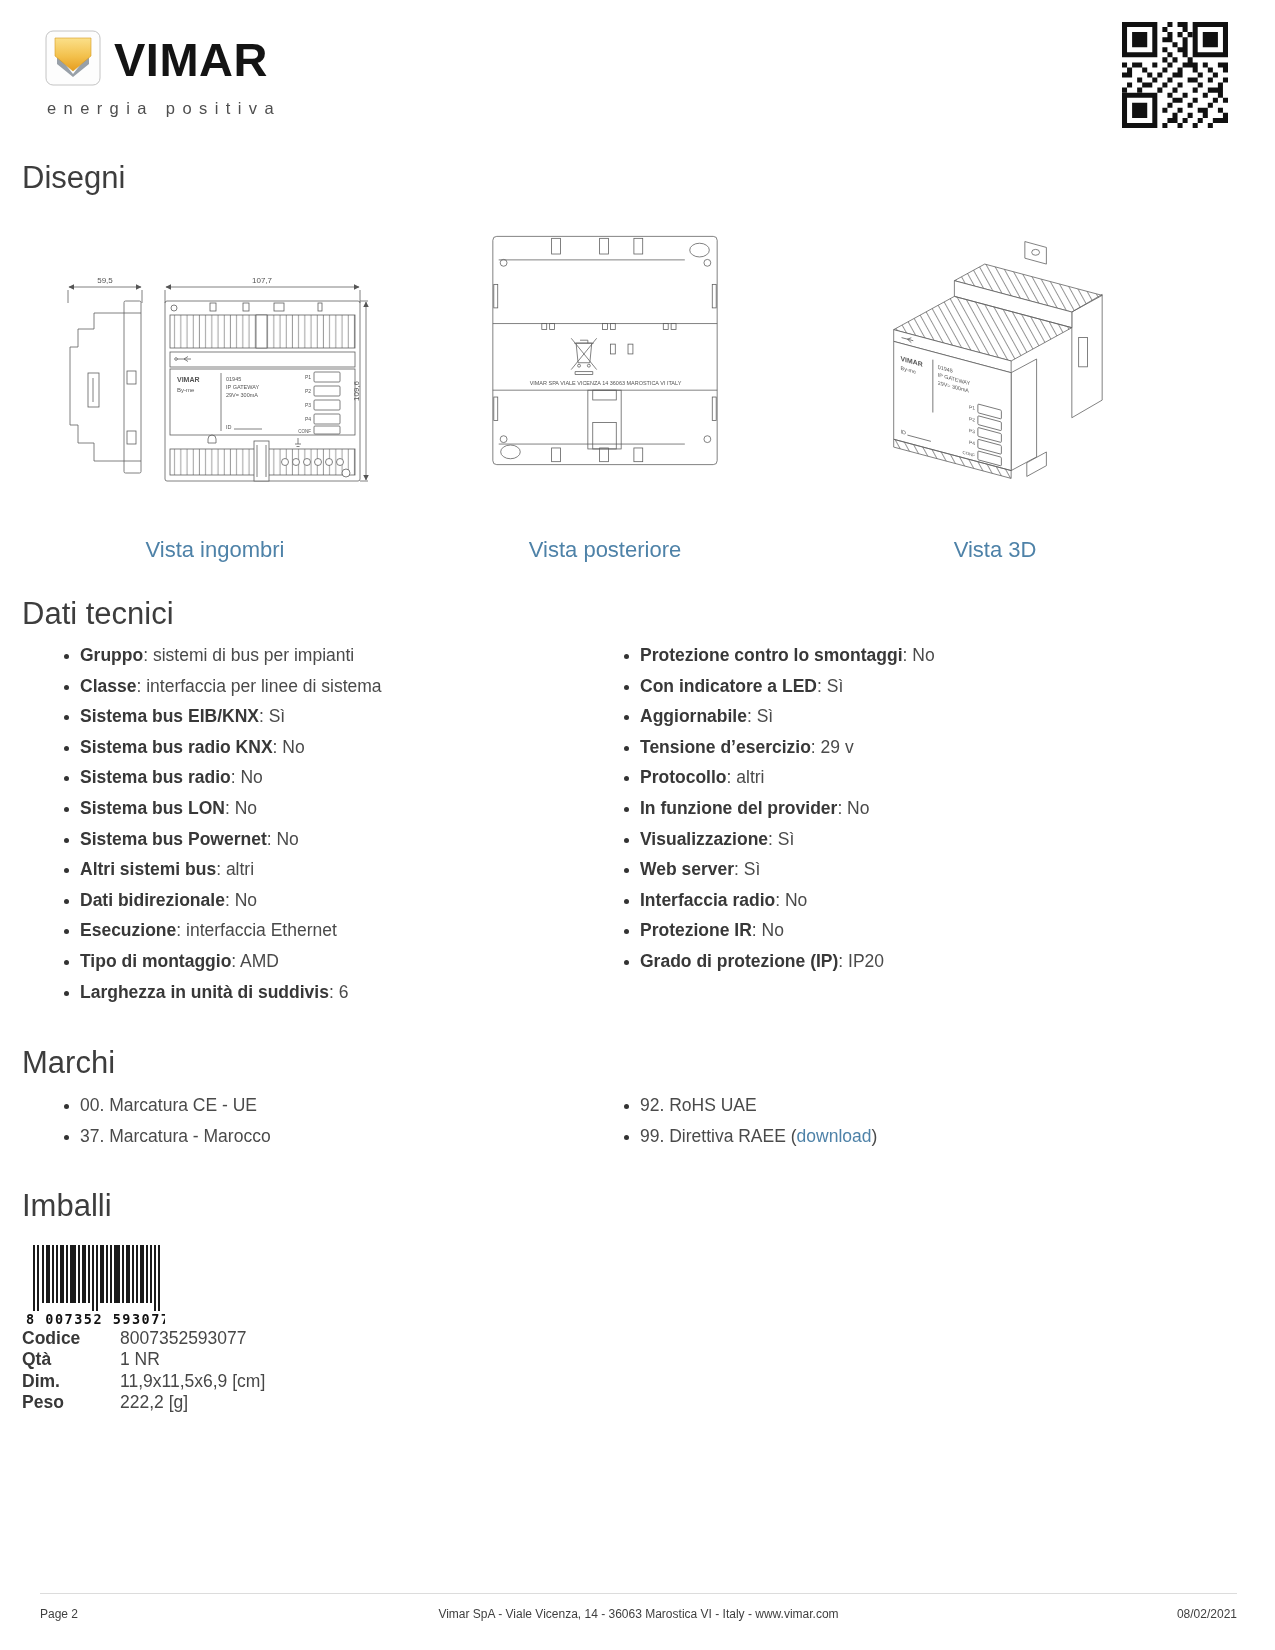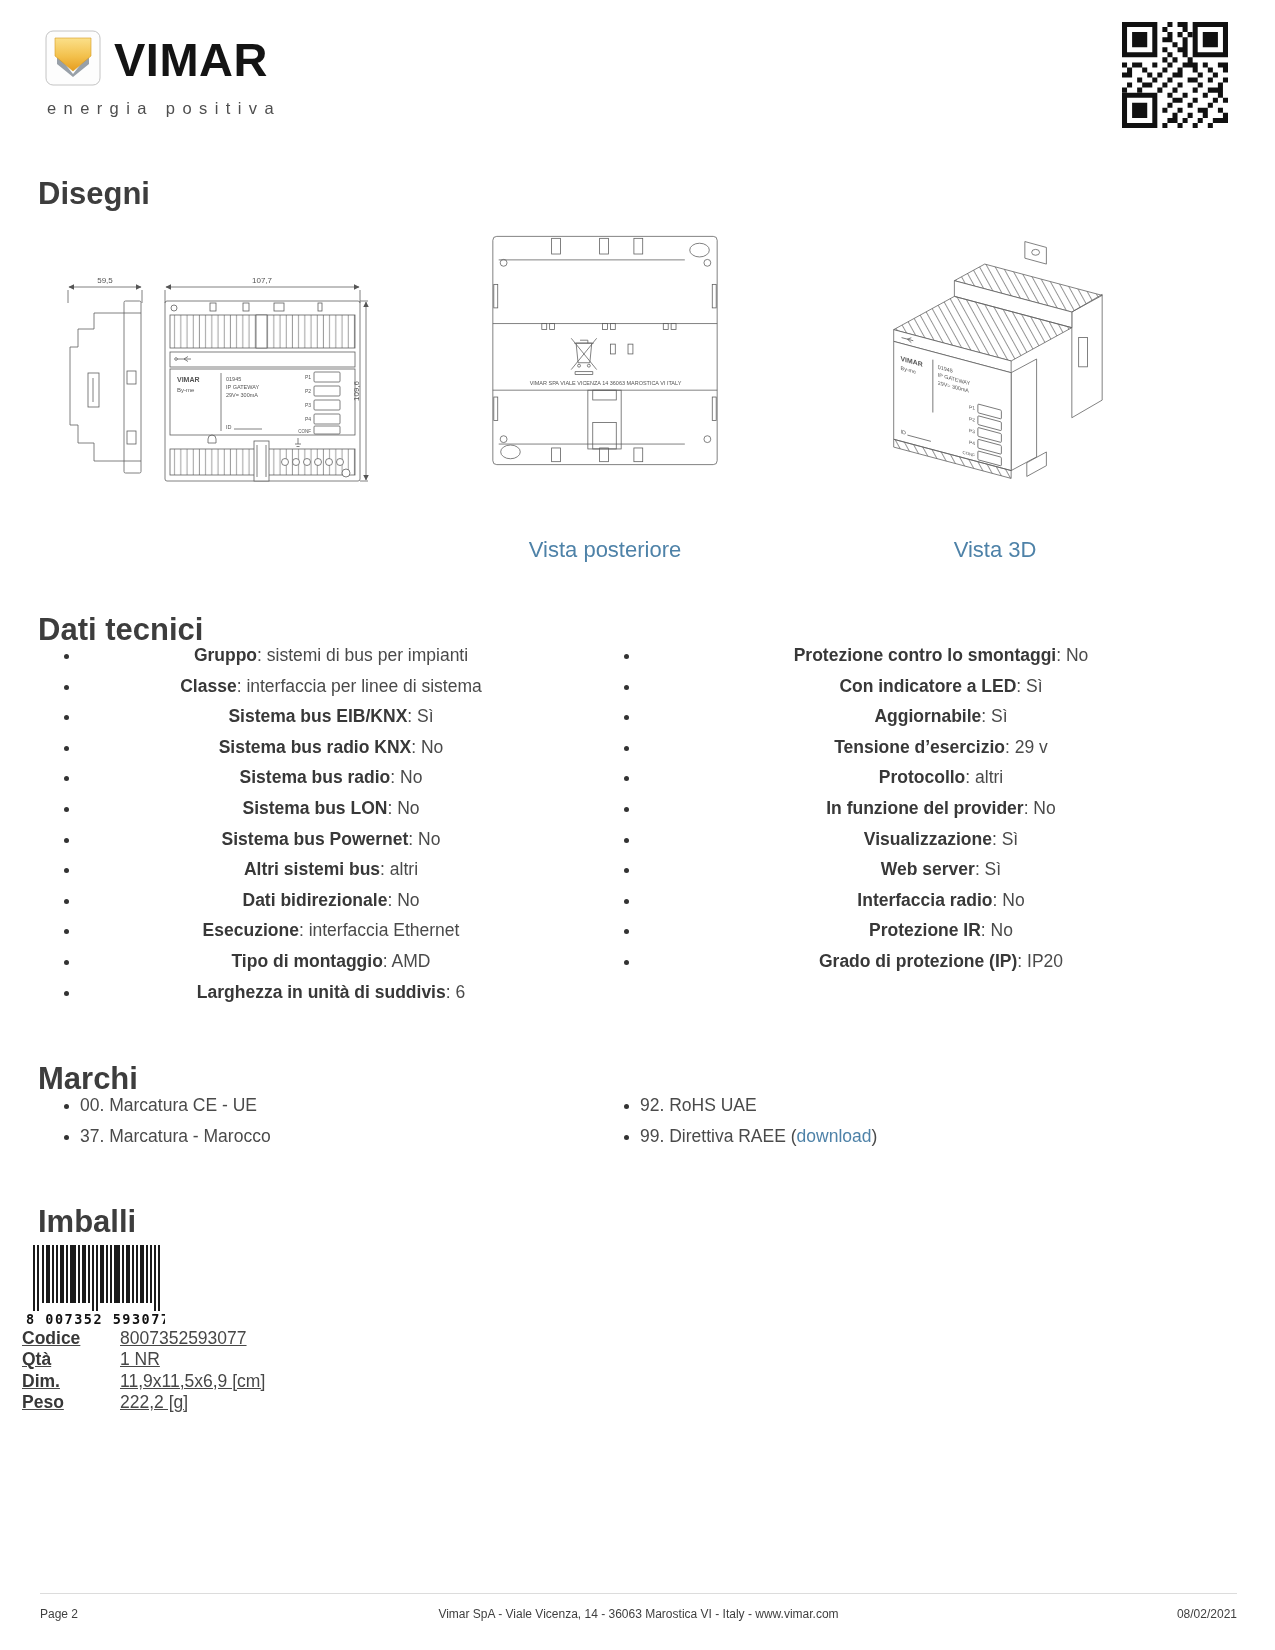--- a/index.html
+++ b/index.html
@@ -5,40 +5,40 @@
   html,body{margin:0;padding:0;}
   body{width:1275px;height:1650px;position:relative;background:#ffffff;
        font-family:"Liberation Sans",sans-serif;color:#474747;overflow:hidden;}
   
   .logo-block{position:absolute;left:45px;top:30px;}
   .logo-row{display:flex;align-items:center;gap:13px;}
   .wordmark{font-size:47px;font-weight:800;color:#141414;letter-spacing:0.5px;line-height:56px;}
   .tagline{margin-top:9px;font-size:16.5px;letter-spacing:7.4px;color:#4e4e4e;padding-left:2px;white-space:nowrap;}
   .qr{position:absolute;left:1122px;top:22px;width:106px;height:106px;}
   
-  .h-sec{position:absolute;left:22px;font-size:31px;font-weight:700;color:#3d3d3d;margin:16px;line-height:1.15;}
+  .h-sec{position:absolute;left:22px;font-size:31px;font-weight:400;color:#3d3d3d;margin:0;line-height:1.15;}
   
   .drawings{position:absolute;left:20px;top:215px;width:1180px;display:grid;grid-template-columns:390px 390px 390px;}
   .view{position:relative;height:360px;text-align:center;}
   .view svg{display:inline-block;}
   .caption{position:absolute;top:322px;left:0;width:100%;text-align:center;
            font-size:22px;color:#4e82a8;cursor:pointer;}
   .tdraw{stroke:#5f5f5f;fill:none;stroke-width:0.8;}
   .tdraw text{stroke:none;fill:#555;font-family:"Liberation Sans",sans-serif;}
   
   .cols{position:absolute;left:22px;width:1220px;display:grid;grid-template-columns:560px auto;align-items:start;}
   .cols ul{margin:0;padding-left:58px;list-style:disc;}
   .cols li{font-size:17.5px;line-height:30.6px;color:#4a4a4a;}
   .cols li::marker{color:#333;font-size:15px;}
   .lbl{font-weight:700;color:#383838;}
   a.dl{color:#4e82a8;text-decoration:none;cursor:pointer;}
   
   .barcode{position:absolute;left:25px;top:1245px;}
   .pack-rows{position:absolute;left:22px;top:1328px;font-size:17.5px;line-height:21.4px;}
-  .pack-row{display:flex;text-decoration:underline;}
+  .pack-row{display:flex;}
   .pack-row .lbl{width:98px;}
   
   .footer{position:absolute;left:40px;right:38px;top:1593px;border-top:1px solid #dcdcdc;
           padding-top:13px;display:flex;align-items:baseline;font-size:12px;color:#3f3f3f;}
   .footer .fc{flex:1;text-align:center;}
   .footer .fl{width:150px;text-align:left;}
   .footer .fr{width:150px;text-align:right;}
 </style>
 </head>
 <body>
@@ -143,20 +143,21 @@
       <rect x="194" y="168" width="15" height="40" fill="#fff"></rect>
       <path d="M197 172v32 M206 172v32"></path>
       <circle cx="225" cy="189" r="3.5" fill="#fff"></circle>
         <circle cx="236" cy="189" r="3.5" fill="#fff"></circle>
       <circle cx="247" cy="189" r="3.5" fill="#fff"></circle>
         <circle cx="258" cy="189" r="3.5" fill="#fff"></circle>
       <circle cx="269" cy="189" r="3.5" fill="#fff"></circle>
         <circle cx="280" cy="189" r="3.5" fill="#fff"></circle>
       <circle cx="286" cy="200" r="4" fill="#fff"></circle>
     </svg>
+    <div class="caption">Vista ingombri</div>
   </div>
 
   <div class="view">
     <svg class="tdraw" width="240" height="245" viewBox="0 0 245 245" style="margin-top:13px;">
       <rect x="8" y="6" width="229" height="233" rx="4"></rect>
       <ellipse cx="219" cy="20" rx="10" ry="7"></ellipse>
       <circle cx="227" cy="33" r="3.5"></circle>
       <circle cx="19" cy="33" r="3.5"></circle>
       <rect x="68" y="8" width="9" height="16"></rect>
       <rect x="117" y="8" width="9" height="16"></rect>
@@ -242,21 +243,21 @@
         <text x="83" y="96" font-size="4.5" text-anchor="end">CONF</text>
         <rect x="86" y="89" width="24" height="9" rx="1"></rect>
       </g>
     </svg>
     <div class="caption">Vista 3D</div>
   </div>
 </div>
 
 <h1 class="h-sec" style="top:596px;">Dati tecnici</h1>
 
-<div class="cols" style="top:640px;text-align:center;">
+<div class="cols" style="top:640px;">
   <ul>
     <li><b class="lbl">Gruppo</b><span>: </span><span>sistemi di bus per impianti</span></li>
     <li><b class="lbl">Classe</b><span>: </span><span>interfaccia per linee di sistema</span></li>
     <li><b class="lbl">Sistema bus EIB/KNX</b><span>: </span><span>Sì</span></li>
     <li><b class="lbl">Sistema bus radio KNX</b><span>: </span><span>No</span></li>
     <li><b class="lbl">Sistema bus radio</b><span>: </span><span>No</span></li>
     <li><b class="lbl">Sistema bus LON</b><span>: </span><span>No</span></li>
     <li><b class="lbl">Sistema bus Powernet</b><span>: </span><span>No</span></li>
     <li><b class="lbl">Altri sistemi bus</b><span>: </span><span>altri</span></li>
     <li><b class="lbl">Dati bidirezionale</b><span>: </span><span>No</span></li>

